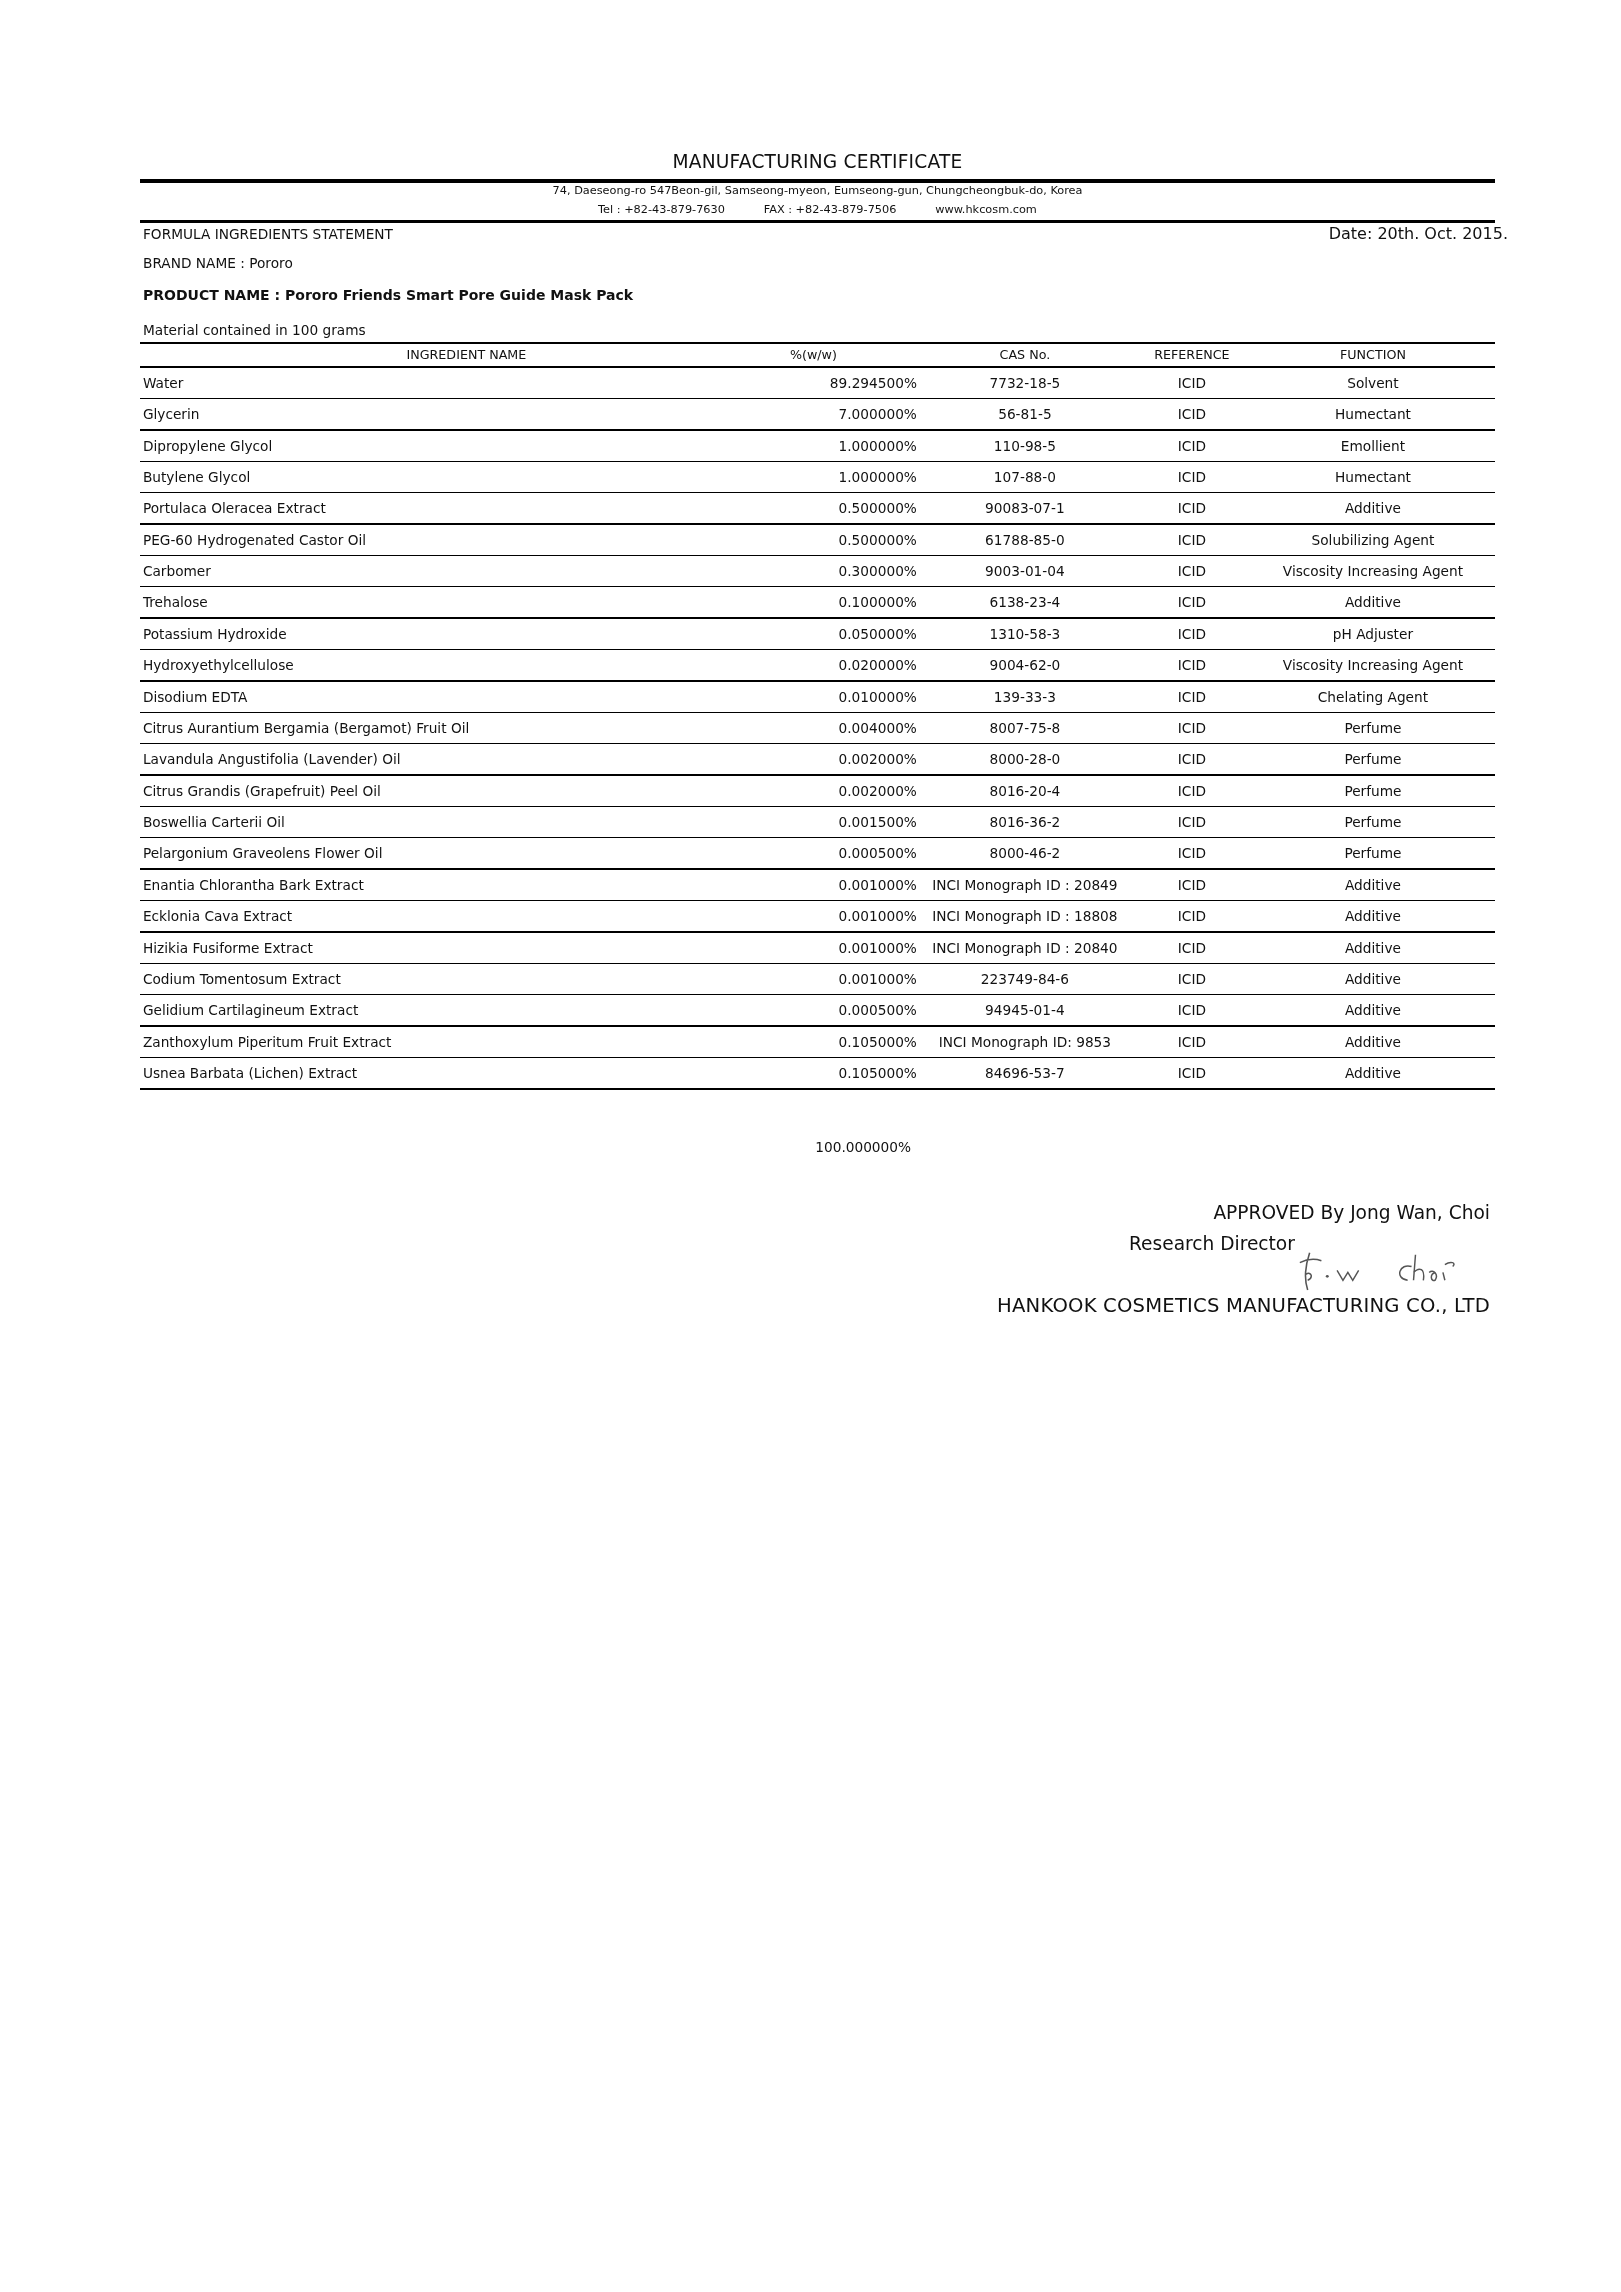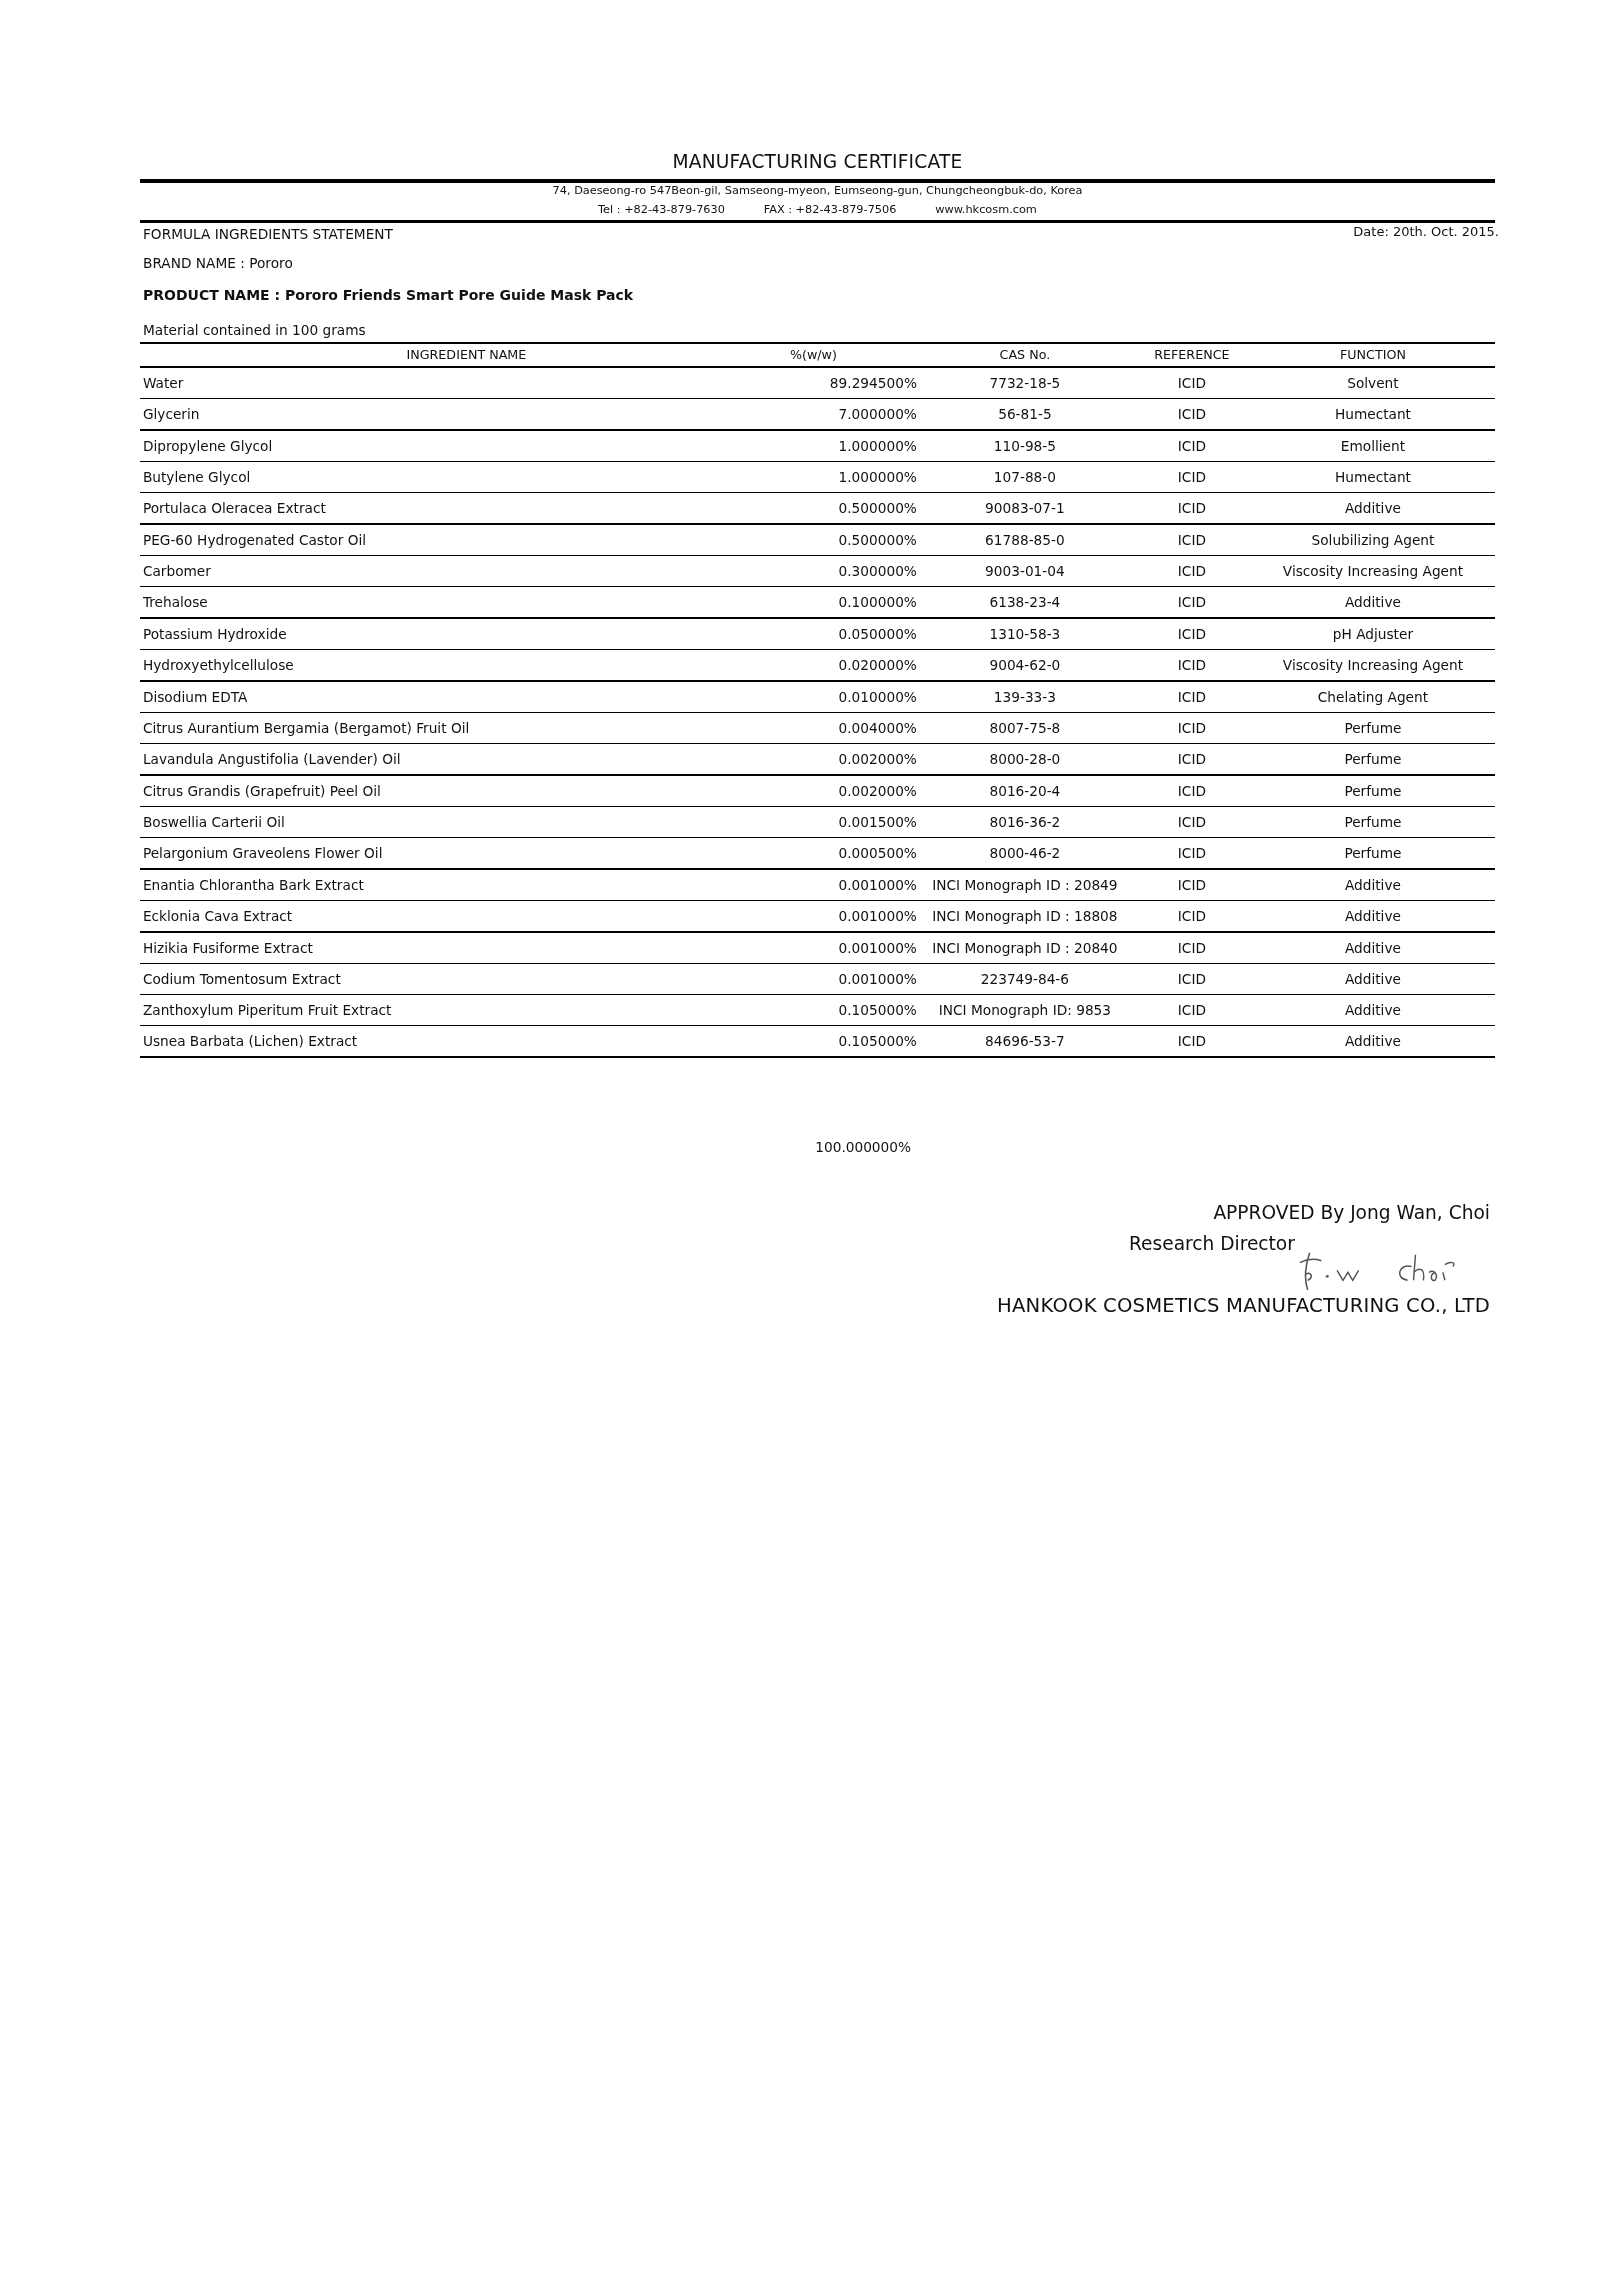--- a/index.html
+++ b/index.html
@@ -9,21 +9,21 @@
 
   .title { position: absolute; left: 140px; width: 1355px; top: 151px; text-align: center;
            font-size: 18.6px; letter-spacing: 0.2px; }
   .rule-thick { position: absolute; left: 140px; width: 1355px; height: 3.9px; background: #000; }
   .rule-mid { position: absolute; left: 140px; width: 1355px; height: 2.9px; background: #000; }
   .addr { position: absolute; left: 140px; width: 1355px; text-align: center; font-size: 11.3px; }
   .contact { position: absolute; left: 140px; width: 1355px; text-align: center; font-size: 11.3px; }
   .contact span { display: inline-block; margin: 0 17.6px; }
 
   .label { position: absolute; left: 143px; font-size: 13.7px; }
-  .date { position: absolute; right: 122px; top: 224px; font-size: 13px; }
+  .date { position: absolute; right: 113px; top: 224px; font-size: 16px; }
   .product { font-weight: bold; font-size: 14px; }
 
   table.ing { position: absolute; left: 140px; top: 342px; width: 1355px; border-collapse: collapse;
               font-size: 13.7px; }
   table.ing th { font-weight: normal; font-size: 12.7px; height: 21.6px; padding: 0; vertical-align: middle;
                  border-top: 2.9px solid #000; border-bottom: 2.9px solid #000; }
   table.ing td { height: 30px; padding: 0; vertical-align: middle; border-bottom: 1.5px solid #000; }
   table.ing tr.thick td { border-bottom: 2.9px solid #000; margin-top: 35px; }
   .c-name { width: 647px; text-align: left; padding-left: 2.9px !important; }
   .c-pct { width: 127px; text-align: right; padding-right: 0 !important; }
@@ -205,20 +205,27 @@
           <td class="c-ref">ICID</td>
           <td class="c-fn">Additive</td>
         </tr>
         <tr>
           <td class="c-name">Codium Tomentosum Extract</td>
           <td class="c-pct">0.001000%</td>
           <td class="c-cas">223749-84-6</td>
           <td class="c-ref">ICID</td>
           <td class="c-fn">Additive</td>
         </tr>
+        <tr class="thick">
+          <td class="c-name">Gelidium Cartilagineum Extract</td>
+          <td class="c-pct">0.000500%</td>
+          <td class="c-cas">94945-01-4</td>
+          <td class="c-ref">ICID</td>
+          <td class="c-fn">Additive</td>
+        </tr>
         <tr>
           <td class="c-name">Zanthoxylum Piperitum Fruit Extract</td>
           <td class="c-pct">0.105000%</td>
           <td class="c-cas">INCI Monograph ID: 9853</td>
           <td class="c-ref">ICID</td>
           <td class="c-fn">Additive</td>
         </tr>
         <tr class="thick">
           <td class="c-name">Usnea Barbata (Lichen) Extract</td>
           <td class="c-pct">0.105000%</td>

